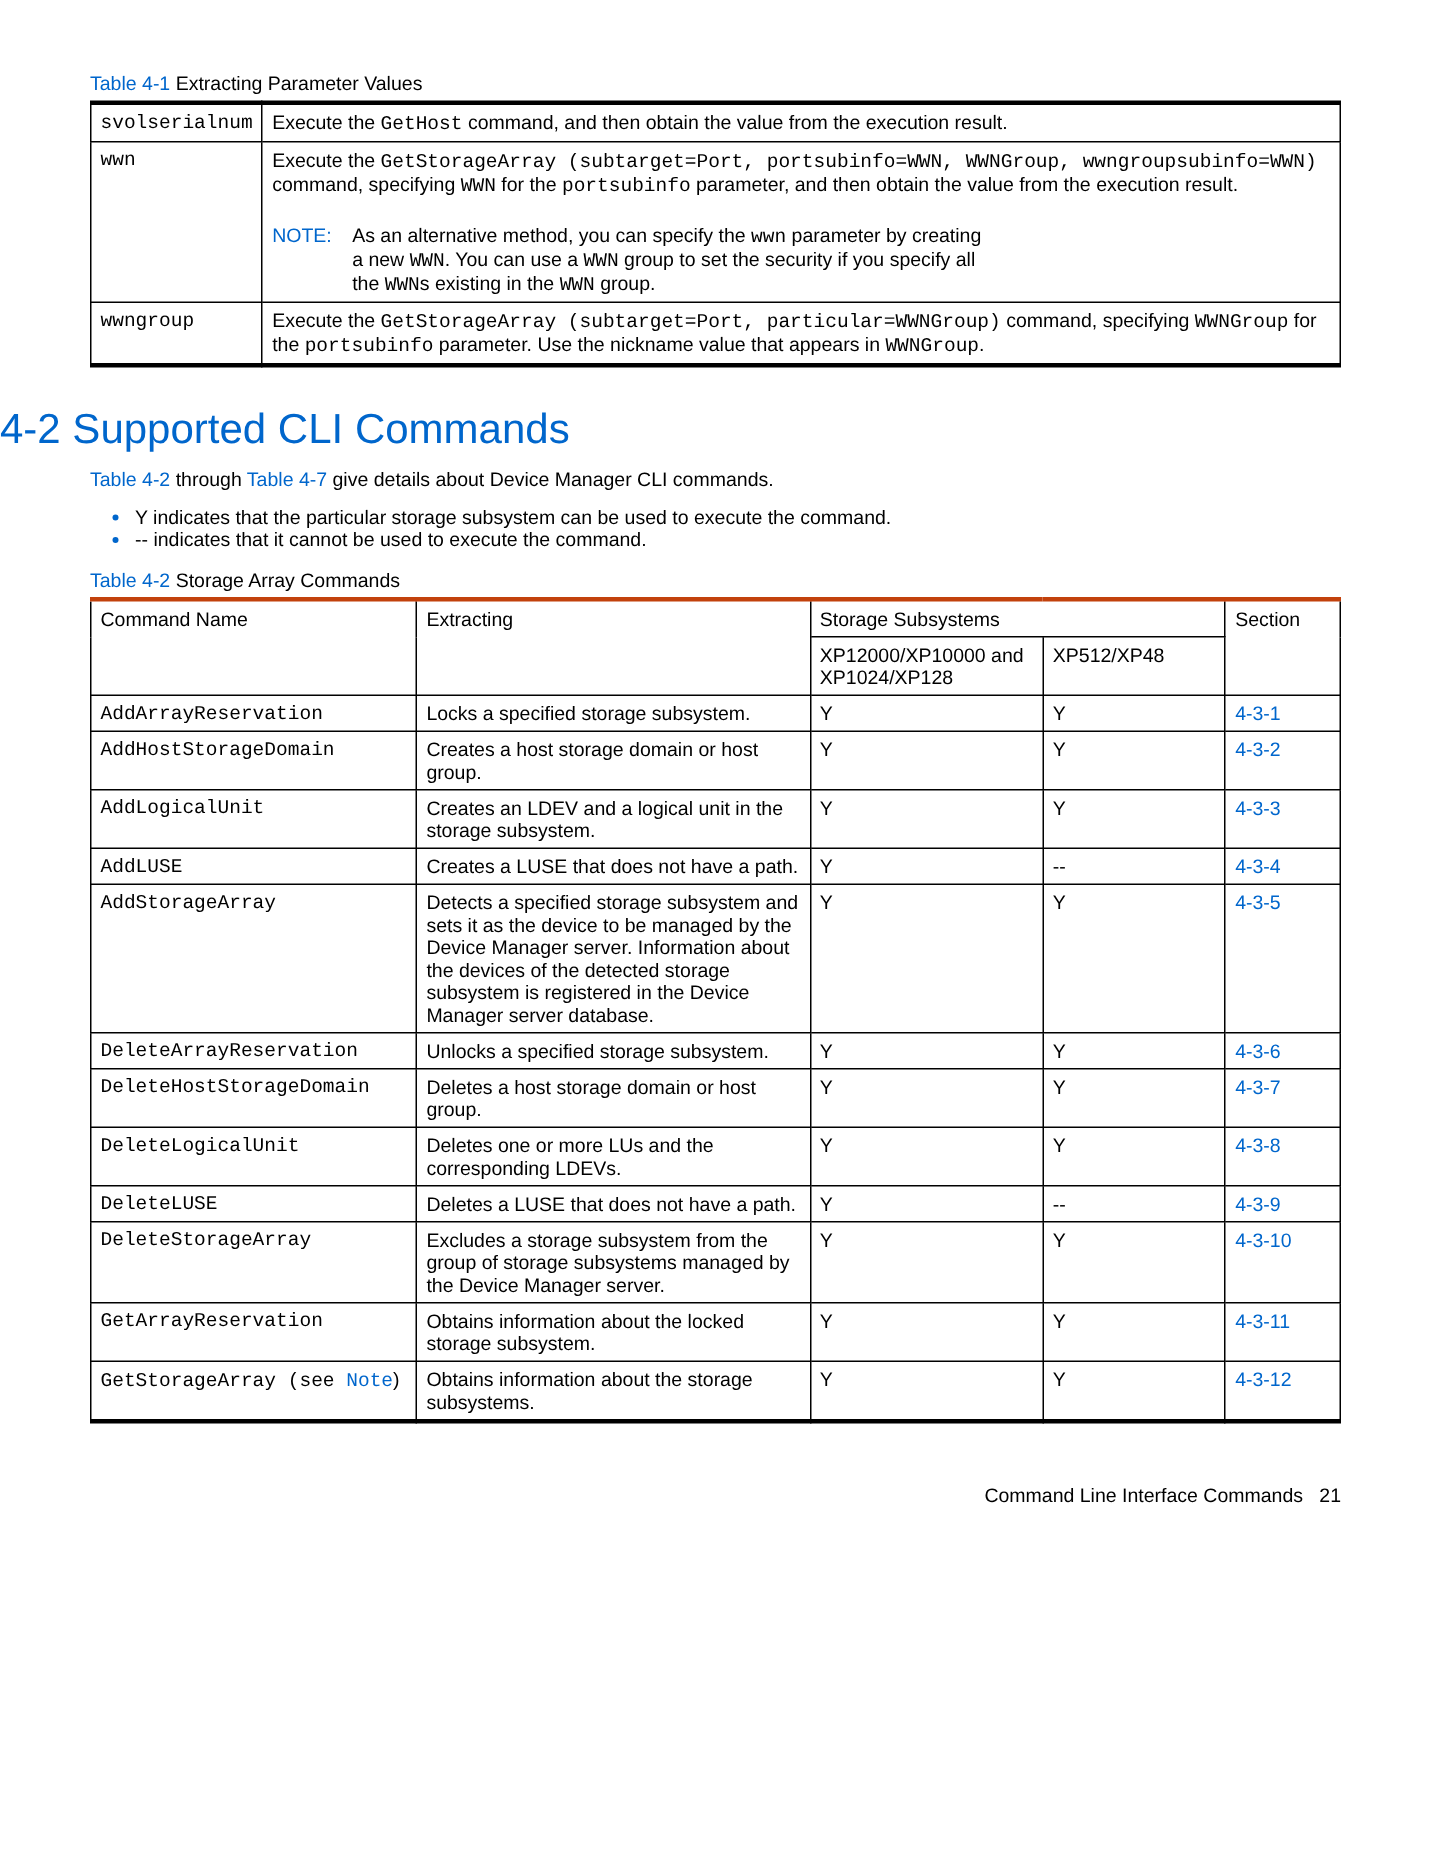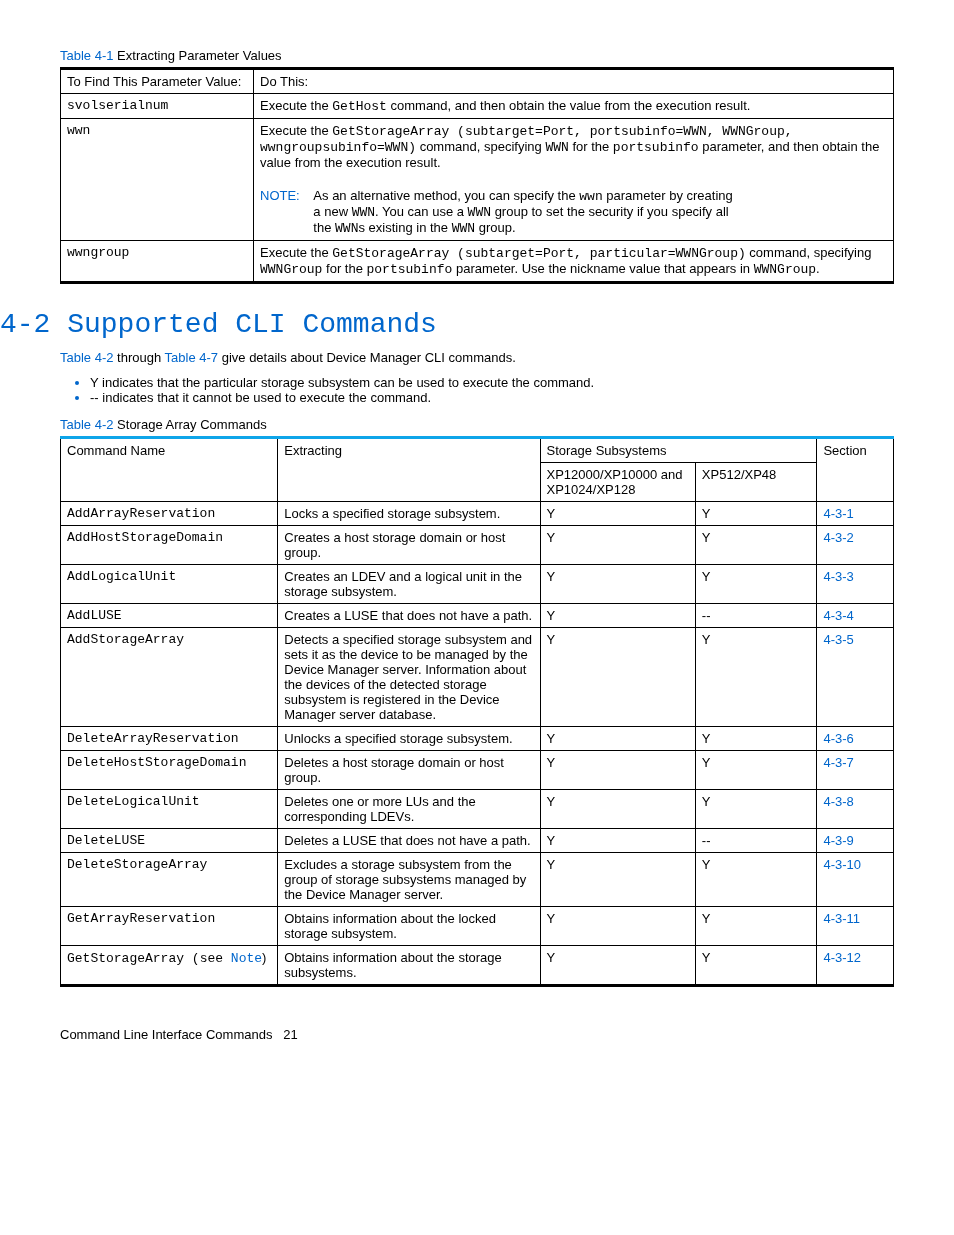--- a/index.html
+++ b/index.html
@@ -1,51 +1,47 @@
 <!DOCTYPE html>
 <html><head>
 <meta charset="utf-8">
 <style>
 body{font-family:Arial,Helvetica,sans-serif;font-size:13px;color:#000;margin:0;padding:40px 60px;width:834px}
 .tbl-caption{margin:8px 0 4px 0}
 .tbl-caption .link{color:#0066cc}
 table{border-collapse:collapse;width:100%;margin-bottom:20px}
 table.t1{border-top:3px solid #000;border-bottom:3px solid #000}
-table.t2{border-top:3px solid #0ea5e9;border-bottom:3px solid #000}
+table.t2{border-top:3px solid #c2410c;border-bottom:3px solid #000}
 td,th{border:1px solid #000;padding:4px 6px;text-align:left;vertical-align:top;font-weight:normal;font-size:13px}
 table tr:first-child td,table tr:first-child th{border-top:none}
 .mono{font-family:"Courier New",monospace}
-h1{font-family:Liberation Mono, monospace;font-weight:normal;color:#0066cc;font-size:28px;margin:25px 0 10px -60px}
+h1{font-family:Liberation Sans, sans-serif;font-weight:normal;color:#0066cc;font-size:28px;margin:25px 0 10px -60px}
 .intro{margin:0 0 10px 0}
 .link{color:#0066cc}
 ul{margin:4px 0 12px 30px;padding:0}
 ul li{margin:0 0}
 ul li::marker{color:#0066cc}
 .note-label{color:#0066cc}
-.footer{margin-top:40px;font-size:13px}
+.footer{text-align:right;margin-top:40px;font-size:13px}
 .sec-link{color:#0066cc}
 .col-cmd{width:180px}
 .col-desc{width:220px}
 .col-sub1{width:125px}
 .col-sub2{width:95px}
 .col-sec{width:55px}
 </style>
 </head>
 <body>
 
 <div class="tbl-caption">
   <span class="link">Table 4-1</span><span>  Extracting Parameter Values</span>
 </div>
 
 <table class="t1">
 <tbody>
-      <tr>
-  <td style="width:180px">To Find This Parameter Value:</td>
-  <td>Do This:</td>
-</tr>
 <tr>
   <td class="mono">svolserialnum</td>
   <td>
     <span>Execute the </span><span class="mono">GetHost</span><span> command, and then obtain the value from the execution result.</span>
   </td>
 </tr>
 <tr>
   <td class="mono">wwn</td>
   <td>
     <span>Execute the </span><span class="mono">GetStorageArray (subtarget=Port, portsubinfo=WWN, WWNGroup, wwngroupsubinfo=WWN)</span><span> command, specifying </span><span class="mono">WWN</span><span> for the </span><span class="mono">portsubinfo</span><span> parameter, and then obtain the value from the execution result.</span>

